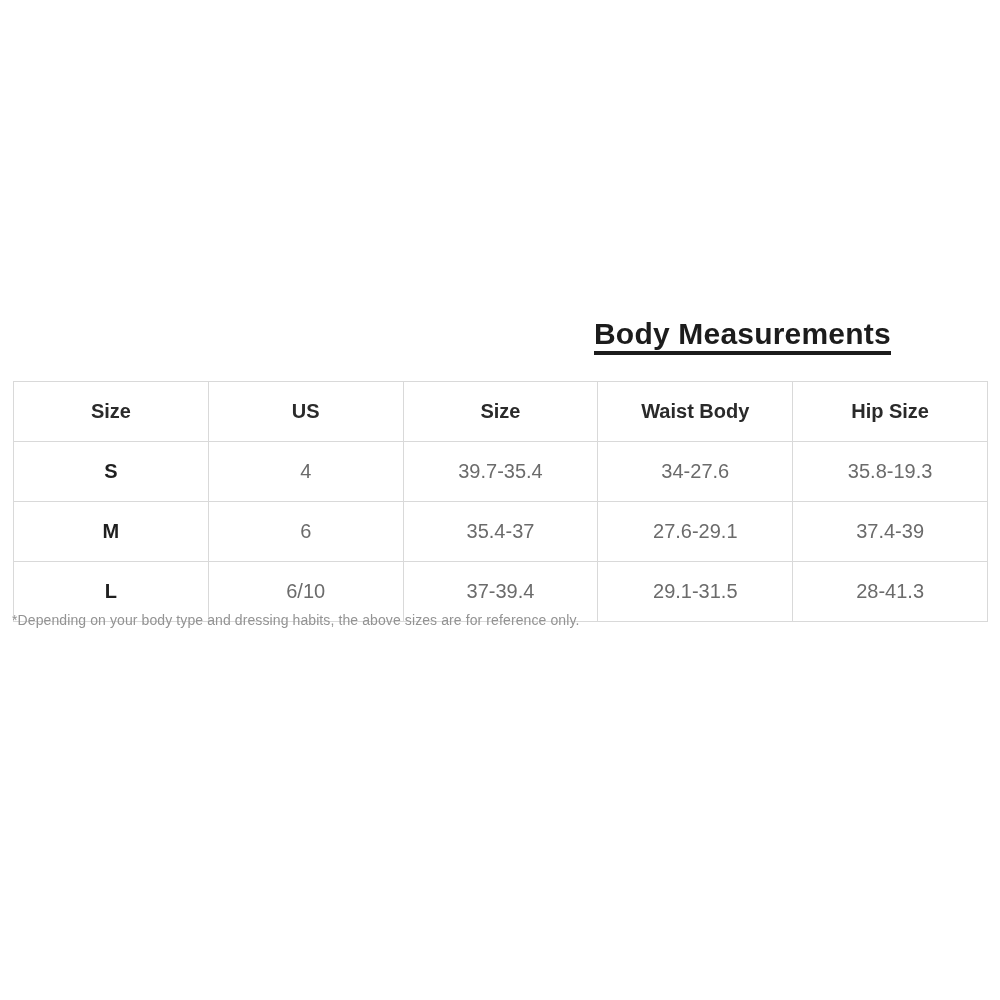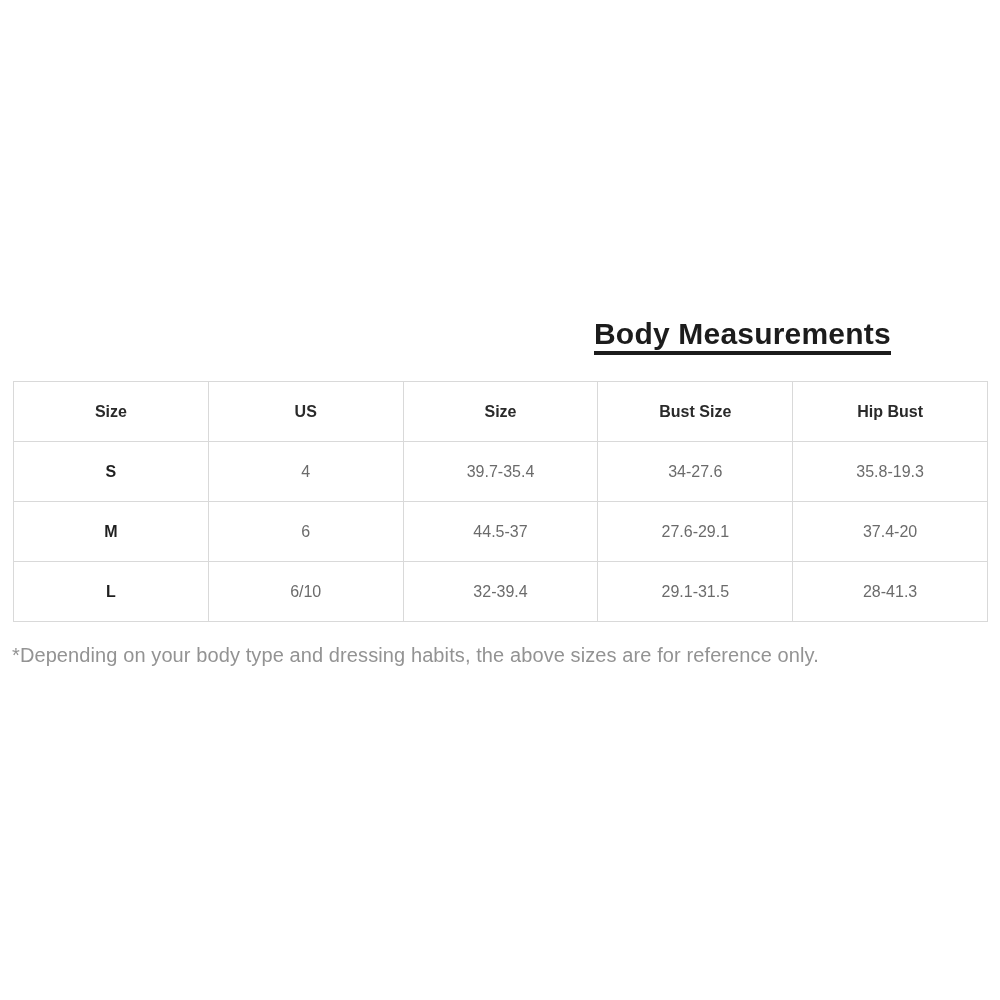--- a/index.html
+++ b/index.html
@@ -32,79 +32,79 @@
     width: 975px;
     border-collapse: collapse;
     table-layout: fixed;
   }
   table.size-chart th,
   table.size-chart td {
     border: 1px solid #d9d9d9;
     height: 60px;
     text-align: center;
     vertical-align: middle;
-    font-size: 16px;
+    font-size: 20px;
   }
   table.size-chart th {
     font-weight: bold;
     color: #2a2a2a;
   }
   table.size-chart td {
     color: #6b6b6b;
     font-weight: normal;
   }
   table.size-chart td.size-cell {
     color: #1f1f1f;
     font-weight: bold;
   }
   .footnote {
     position: absolute;
     left: 12px;
-    top: 644px;
-    font-size: 20px;
+    top: 612px;
+    font-size: 14px;
     color: #939393;
     letter-spacing: 0.1px;
   }
 </style>
 </head>
 <body>
 
 <div class="page">
 
   <div class="title">Body Measurements</div>
 
   <table class="size-chart">
     <thead>
       <tr>
         <th>Size</th>
         <th>US</th>
         <th>Size</th>
-        <th>Bust Size</th>
-        <th>Hip Bust</th>
+        <th>Waist Body</th>
+        <th>Hip Size</th>
       </tr>
     </thead>
     <tbody>
       <tr>
         <td class="size-cell">S</td>
         <td>4</td>
         <td>39.7-35.4</td>
         <td>34-27.6</td>
         <td>35.8-19.3</td>
       </tr>
       <tr>
         <td class="size-cell">M</td>
         <td>6</td>
-        <td>44.5-37</td>
+        <td>35.4-37</td>
         <td>27.6-29.1</td>
-        <td>37.4-20</td>
+        <td>37.4-39</td>
       </tr>
       <tr>
         <td class="size-cell">L</td>
         <td>6/10</td>
-        <td>32-39.4</td>
+        <td>37-39.4</td>
         <td>29.1-31.5</td>
         <td>28-41.3</td>
       </tr>
     </tbody>
   </table>
 
   <div class="footnote">*Depending on your body type and dressing habits, the above sizes are for reference only.</div>
 
 </div>
 

